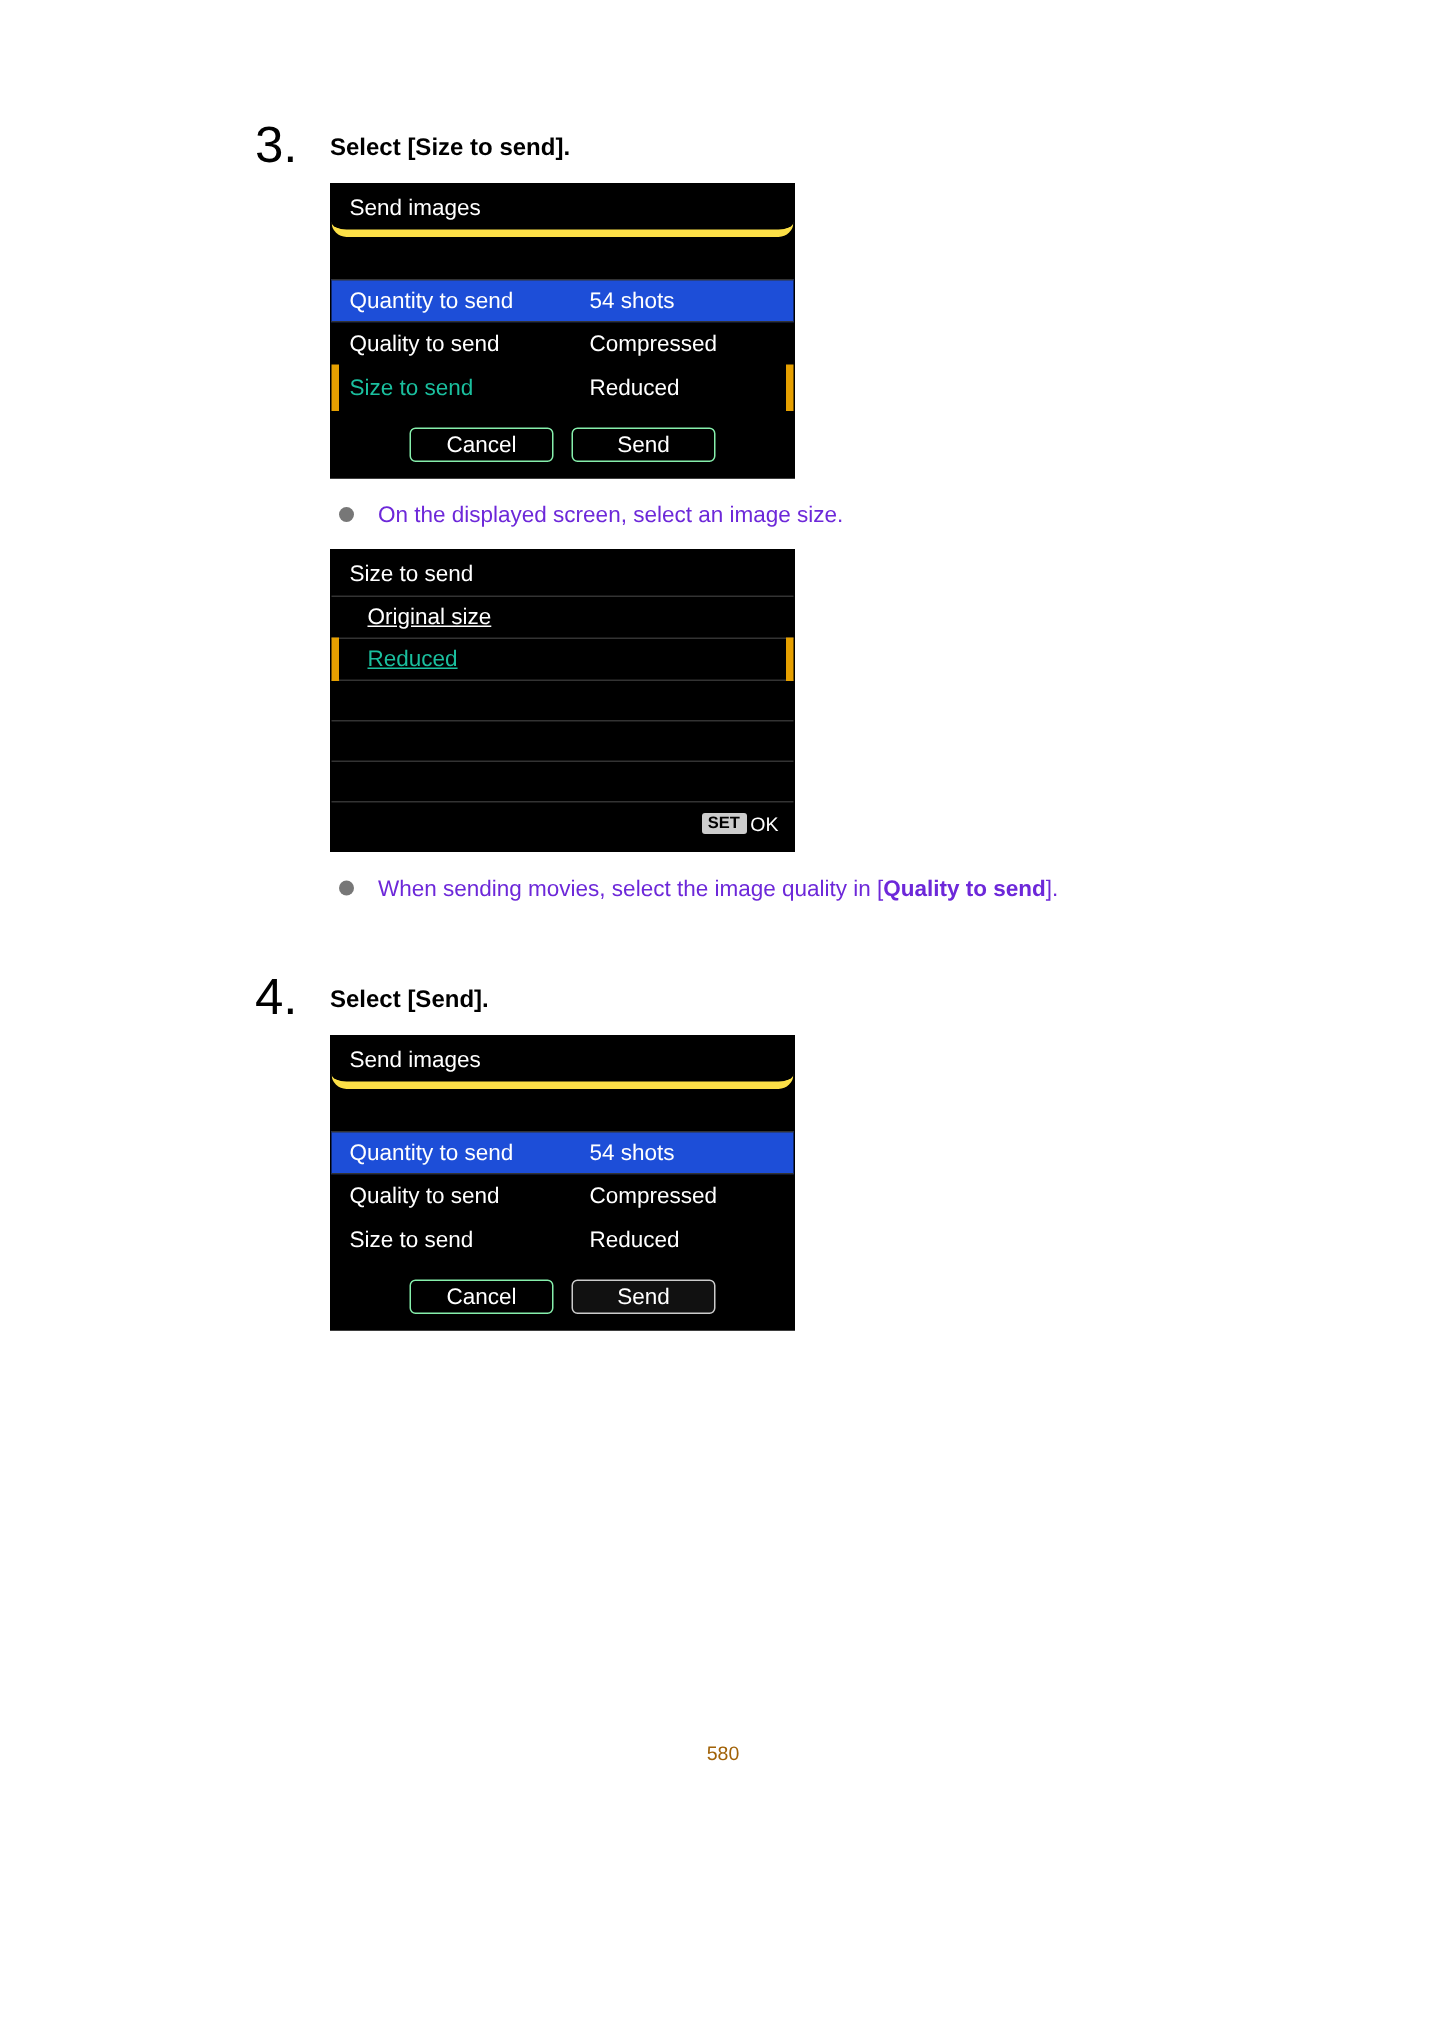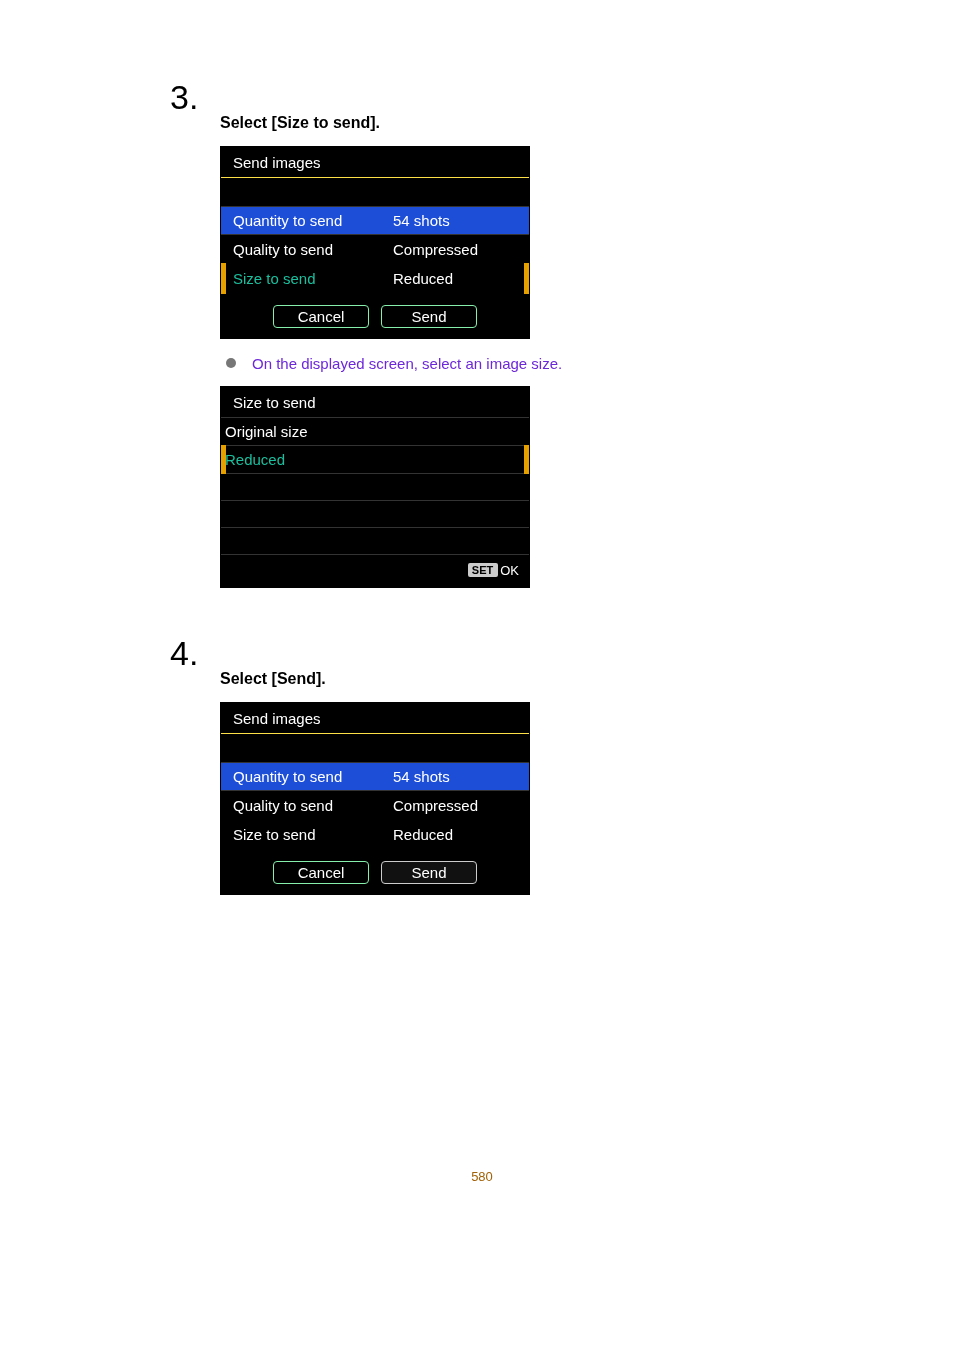--- a/index.html
+++ b/index.html
@@ -26,34 +26,34 @@
       padding-top: 0;
     }
     .step-body {
       flex: 1;
       padding-top: 10px;
     }
     .step-heading {
       font-size: 16px;
       font-weight: bold;
       margin-bottom: 14px;
-      margin-top: 24px;
     }
     .camera-screen {
       width: 310px;
       background: #000;
       border: 1px solid #000;
       box-sizing: border-box;
       margin-bottom: 14px;
     }
     .cs-title {
       color: #fff;
       font-size: 15px;
       padding: 7px 12px 6px;
-      border-bottom: 1px solid #fde047;
+      border-bottom: 5px solid #fde047;
+      border-radius: 10px;
     }
     .cs-spacer {
       height: 28px;
     }
     .cs-row {
       display: flex;
       color: #fff;
       font-size: 15px;
       padding: 5px 12px;
       border-top: 1px solid #333;
@@ -109,22 +109,23 @@
     }
     .cs-list-title {
       color: #fff;
       font-size: 15px;
       padding: 7px 12px 6px;
       border-bottom: 1px solid #333;
     }
     .cs-option {
       color: #fff;
       font-size: 15px;
-      padding: 5px 4px;
-      border-bottom: 1px solid #333;
+      padding: 5px 24px;
+      border-bottom: 1px solid #333;
+      text-decoration: underline;
     }
     .cs-option.selected {
       color: #1abf9e;
       position: relative;
       border-bottom: 1px solid #333;
     }
     .cs-option.selected::before,
     .cs-option.selected::after {
       content: "";
       position: absolute;
@@ -230,20 +231,25 @@
         <div class="cs-option">Original size</div>
         <div class="cs-option selected">Reduced</div>
         <div class="cs-empty"></div>
         <div class="cs-empty"></div>
         <div class="cs-empty"></div>
         <div class="cs-footer">
           <span class="set-badge">SET</span><span class="ok-label">OK</span>
         </div>
       </div>
 
+      <ul class="bullet-list">
+        <li class="bullet-item">
+          <span>When sending movies, select the image quality in [</span><strong>Quality to send</strong><span>].</span>
+        </li>
+      </ul>
 
     </div>
   </div>
 
   <div class="step">
     <div class="step-num">4.</div>
     <div class="step-body">
       <div class="step-heading">Select [Send].</div>
 
       <div class="camera-screen">

